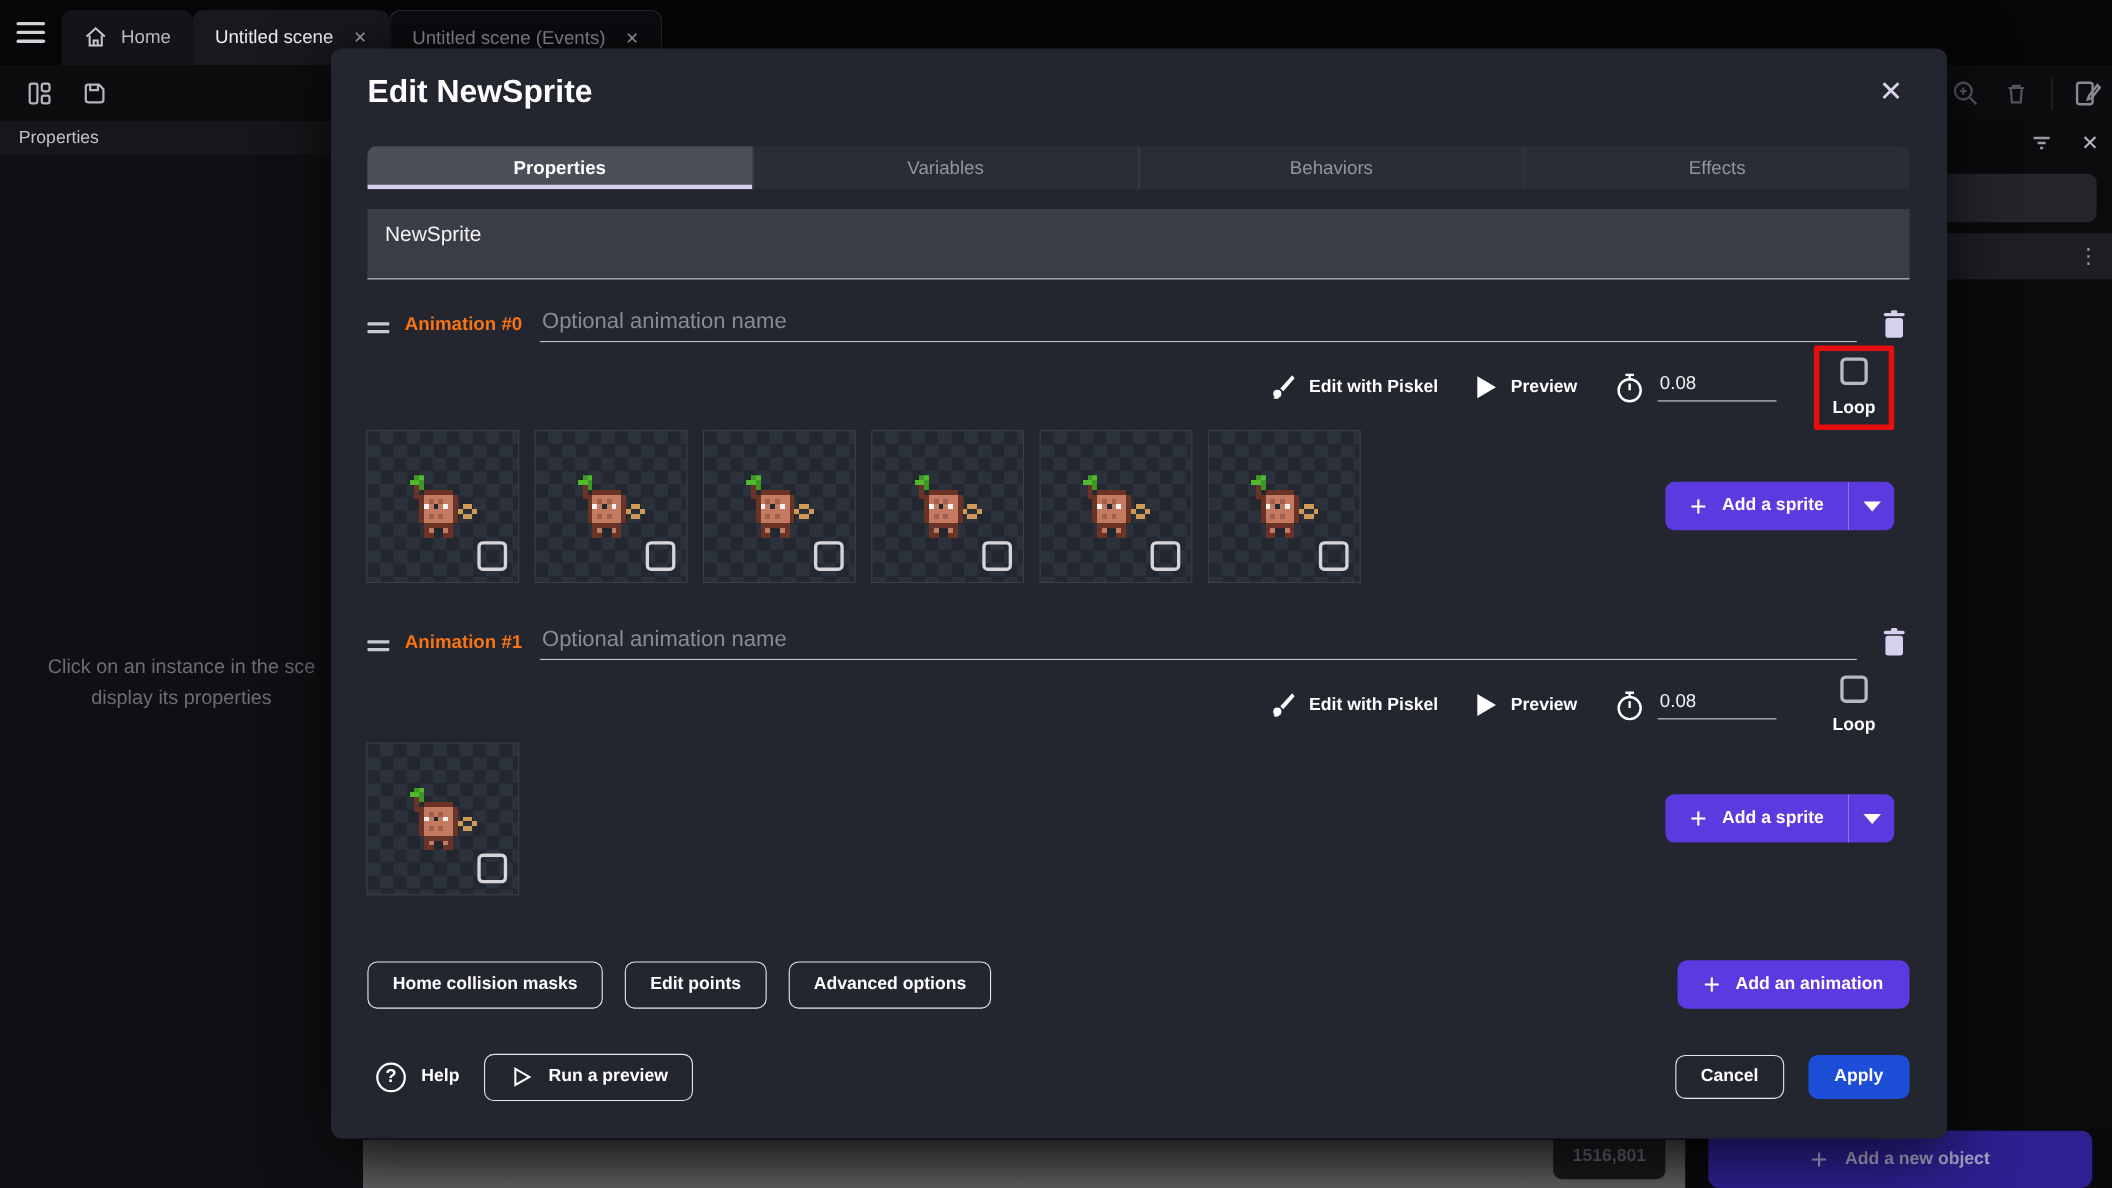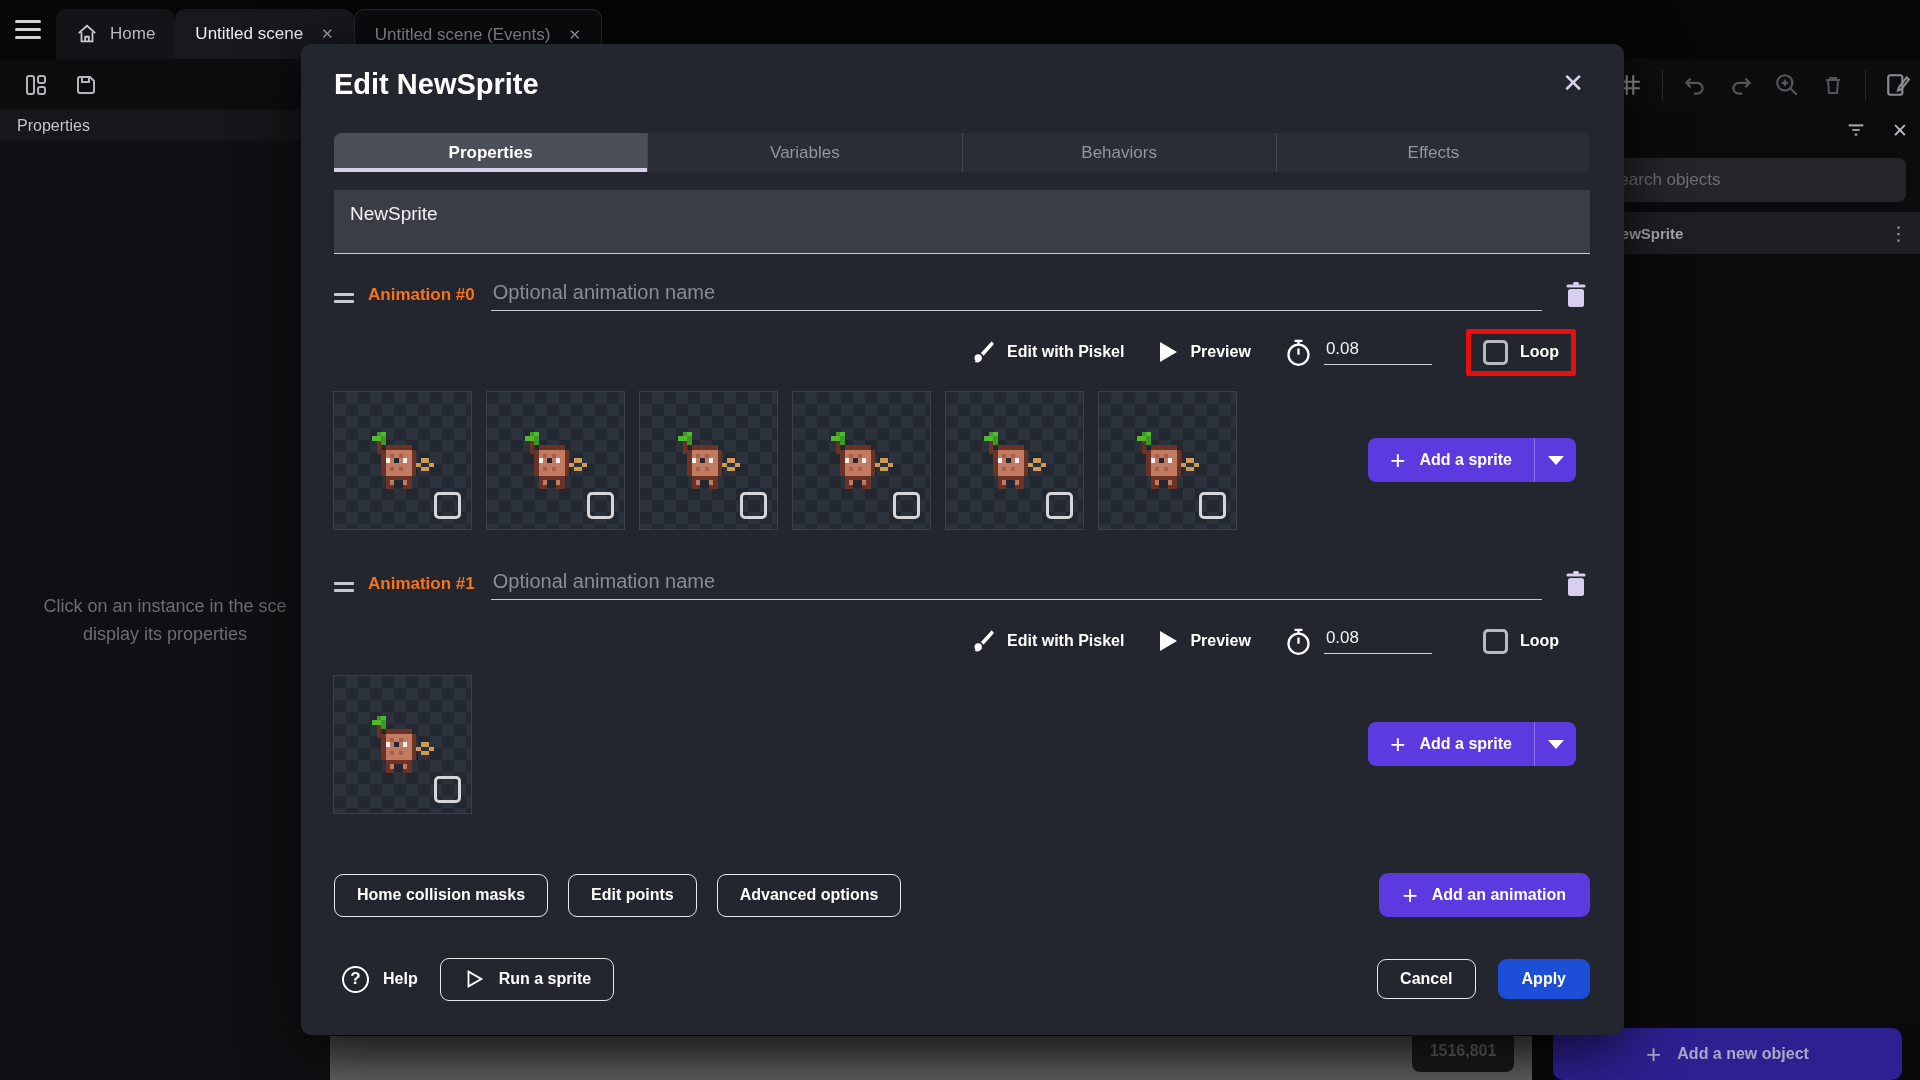--- a/index.html
+++ b/index.html
@@ -51,21 +51,21 @@
                     color:#aba6c8; font-size:16px; font-weight:bold; cursor:pointer; z-index:1; }
   .add-object-btn .plus { font-size:26px; font-weight:400; color:#aba6c8; }
 
   .canvas-strip { position:absolute; left:330px; top:1036px; width:1202px; height:44px;
                   background:linear-gradient(#454545,#606060); z-index:0; }
   .coords-badge { position:absolute; left:1412px; top:1020px; width:102px; height:52px; background:#19191d;
                   border-radius:8px; color:#5c5c63; font-size:16px; font-weight:bold; text-align:center;
                   padding-top:22px; z-index:1; }
 
   
-  .dialog { position:absolute; left:301px; top:44px; width:1323px; height:991px; background:#23262e;
+  .dialog { position:absolute; left:301px; top:44px; width:1469px; height:991px; background:#23262e;
             border-radius:10px; box-shadow:0 12px 60px rgba(0,0,0,.75); z-index:10; }
   .dlg-title { position:absolute; left:33px; top:24px; font-size:29px; font-weight:bold; color:#fff; }
   .dlg-close { position:absolute; right:40px; top:24px; font-size:26px; color:#d9d4ea; cursor:pointer; }
 
   .dlg-tabs { position:absolute; left:33px; right:34px; top:89px; height:39px; background:#2a2d35;
               display:flex; border-radius:8px 8px 0 0; }
   .dtab { flex:1; display:flex; align-items:center; justify-content:center; font-size:17px;
           color:#94959d; cursor:pointer; border-left:1px solid #44464e; }
   .dtab:first-child { border-left:none; border-radius:8px 0 0 0; }
   .dtab:last-child { border-radius:0 8px 0 0; }
@@ -88,21 +88,21 @@
   .anim-name-input::placeholder { color:#8b8b94; }
   .trash-btn { width:26px; padding-bottom:2px; cursor:pointer; }
 
   .anim-controls { display:flex; justify-content:flex-end; align-items:center; gap:34px;
                    margin-top:18px; padding-right:14px; height:46px; }
   .ctl { display:flex; align-items:center; gap:12px; cursor:pointer; }
   .ctl b { font-size:16px; color:#fff; }
   .time-input { display:inline-block; width:108px; border-bottom:1px solid #d4d4dc; font-size:17px;
                 color:#f0f0f4; padding:0 2px 5px 2px; cursor:text; }
   .loop-control { display:flex; align-items:center; gap:12px; border:5px solid transparent;
-                  padding:6px 12px; border-radius:2px; }
+                  padding:6px 12px; border-radius:2px;flex-direction:column; }
   .loop-control.highlighted { border-color:#e60f0f; }
   .loop-box { width:25px; height:25px; border:3px solid #b9b9c3; border-radius:5px; cursor:pointer; }
   .loop-control b { font-size:16px; color:#fff; }
 
   .frames-row { position:relative; display:flex; gap:16px; }
   .frames-row.r0 { margin-top:17px; }
   .frames-row.r1 { margin-top:12px; }
   .frame-tile { position:relative; width:137px; height:137px;
                 background:repeating-conic-gradient(#2c323b 0% 25%, #232830 0% 50%) 0 0 / 24px 24px;
                 outline:1px solid #39404b; cursor:pointer; }
@@ -1016,20 +1016,20 @@
 
     <div class="dlg-footer-row2">
       <div class="help-btn">
         <span class="help-circle">?</span>
         <b>Help</b>
       </div>
       <div class="outline-btn">
         <svg class="ic" width="22" height="22" viewBox="0 0 24 24" fill="none" stroke="#fff" stroke-width="2">
             <path d="M6 4 L20 12 L6 20 z"></path>
           </svg>
-        <span>Run a sprite</span>
+        <span>Run a preview</span>
       </div>
       <div class="spacer"></div>
       <div class="cancel-btn">Cancel</div>
       <div class="apply-btn">Apply</div>
     </div>
   </div>
 </div>
 
 </body></html>

